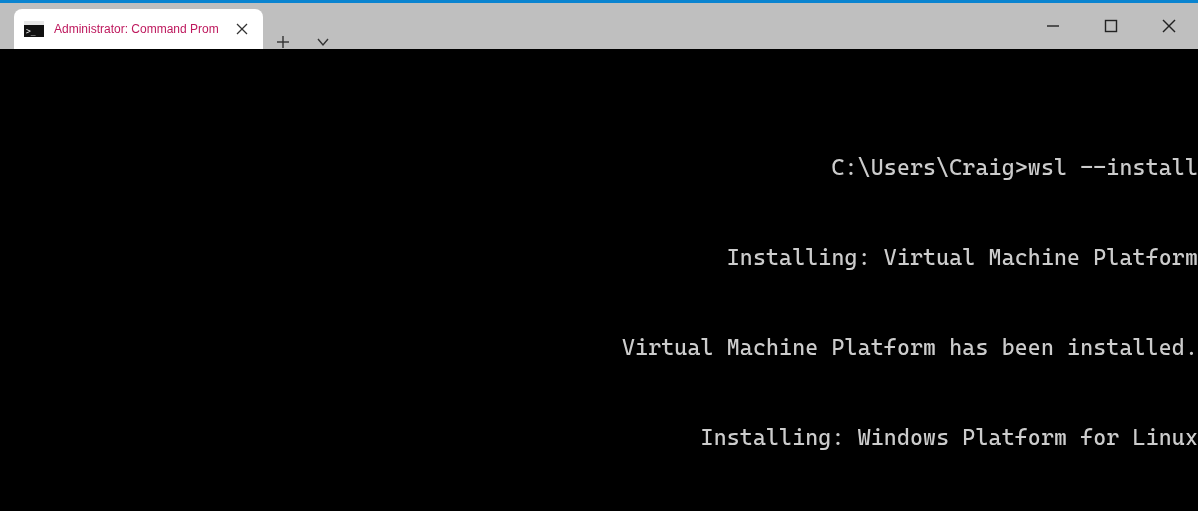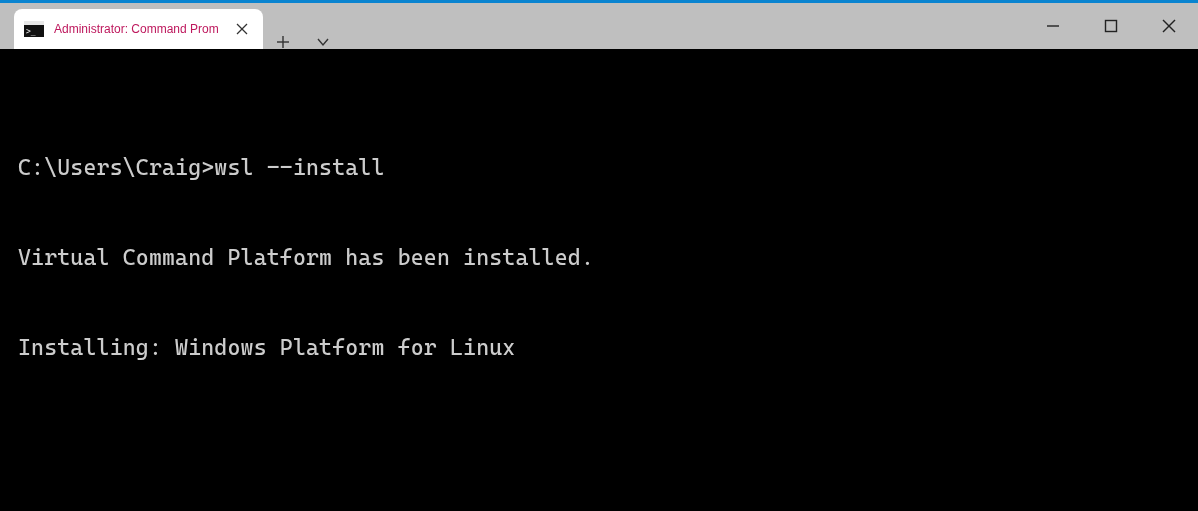--- a/index.html
+++ b/index.html
@@ -78,21 +78,21 @@
     flex: 1;
     background: #000;
     color: #ccc;
     font-family: "Cascadia Mono", "Consolas", "Courier New", monospace;
     font-size: 22px;
     line-height: 30px;
     padding: 44px 0 0 18px;
     white-space: pre;
     letter-spacing: 0.2px;
   }
-  .terminal .line { white-space: pre; }
+  .terminal .line { white-space: pre; text-align: right; }
 </style>
 </head>
 <body>
 
 <div class="window">
   <div class="titlebar">
     <div class="tabs-area">
       <div class="tab">
         <span class="tab-icon">
           <svg width="20" height="16" viewBox="0 0 20 16">
@@ -136,19 +136,20 @@
         <svg width="14" height="14" viewBox="0 0 14 14">
           <line x1="1" y1="1" x2="13" y2="13" stroke="#222" stroke-width="1.4"></line>
           <line x1="13" y1="1" x2="1" y2="13" stroke="#222" stroke-width="1.4"></line>
         </svg>
       </div>
     </div>
   </div>
 
   <div class="terminal">
     <div class="line"><span>C:\Users\Craig&gt;</span><span>wsl --install</span></div>
-    <div class="line">Virtual Command Platform has been installed.</div>
+    <div class="line">Installing: Virtual Machine Platform</div>
+    <div class="line">Virtual Machine Platform has been installed.</div>
     <div class="line">Installing: Windows Platform for Linux</div>
     
     
     
   </div>
 </div>
 
 </body></html>

